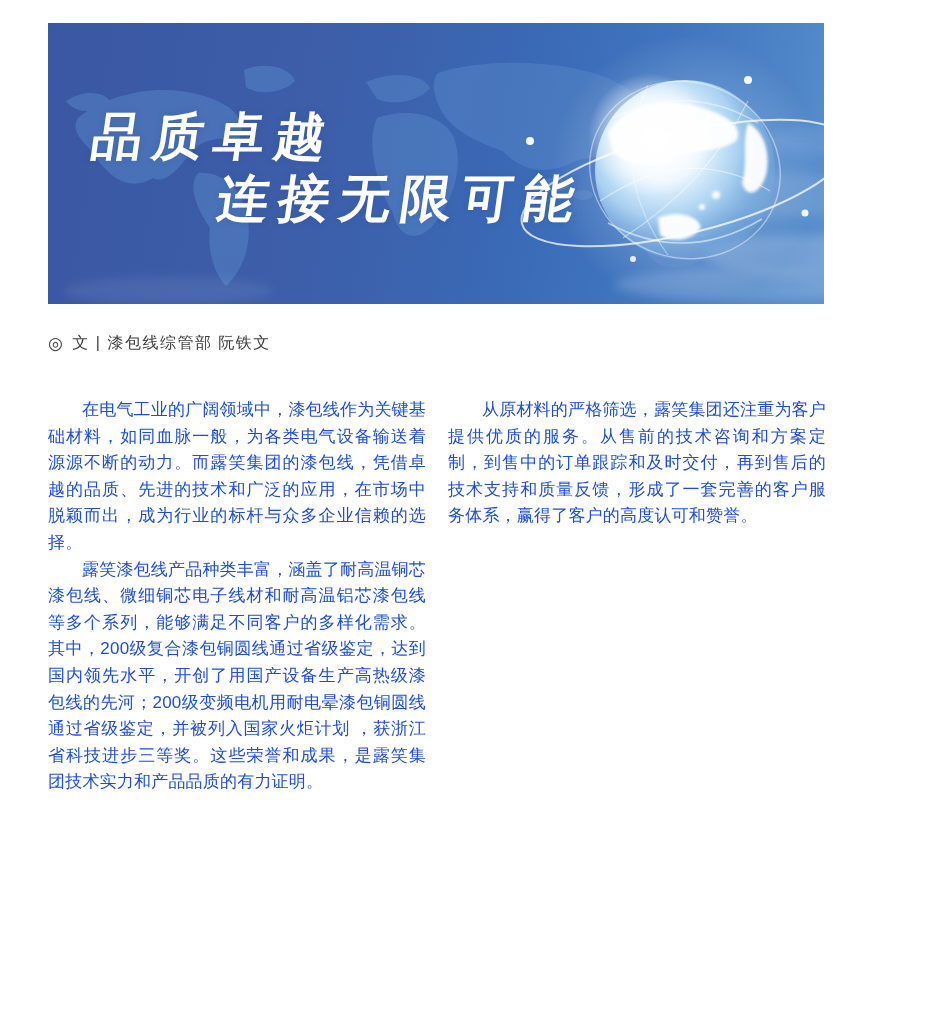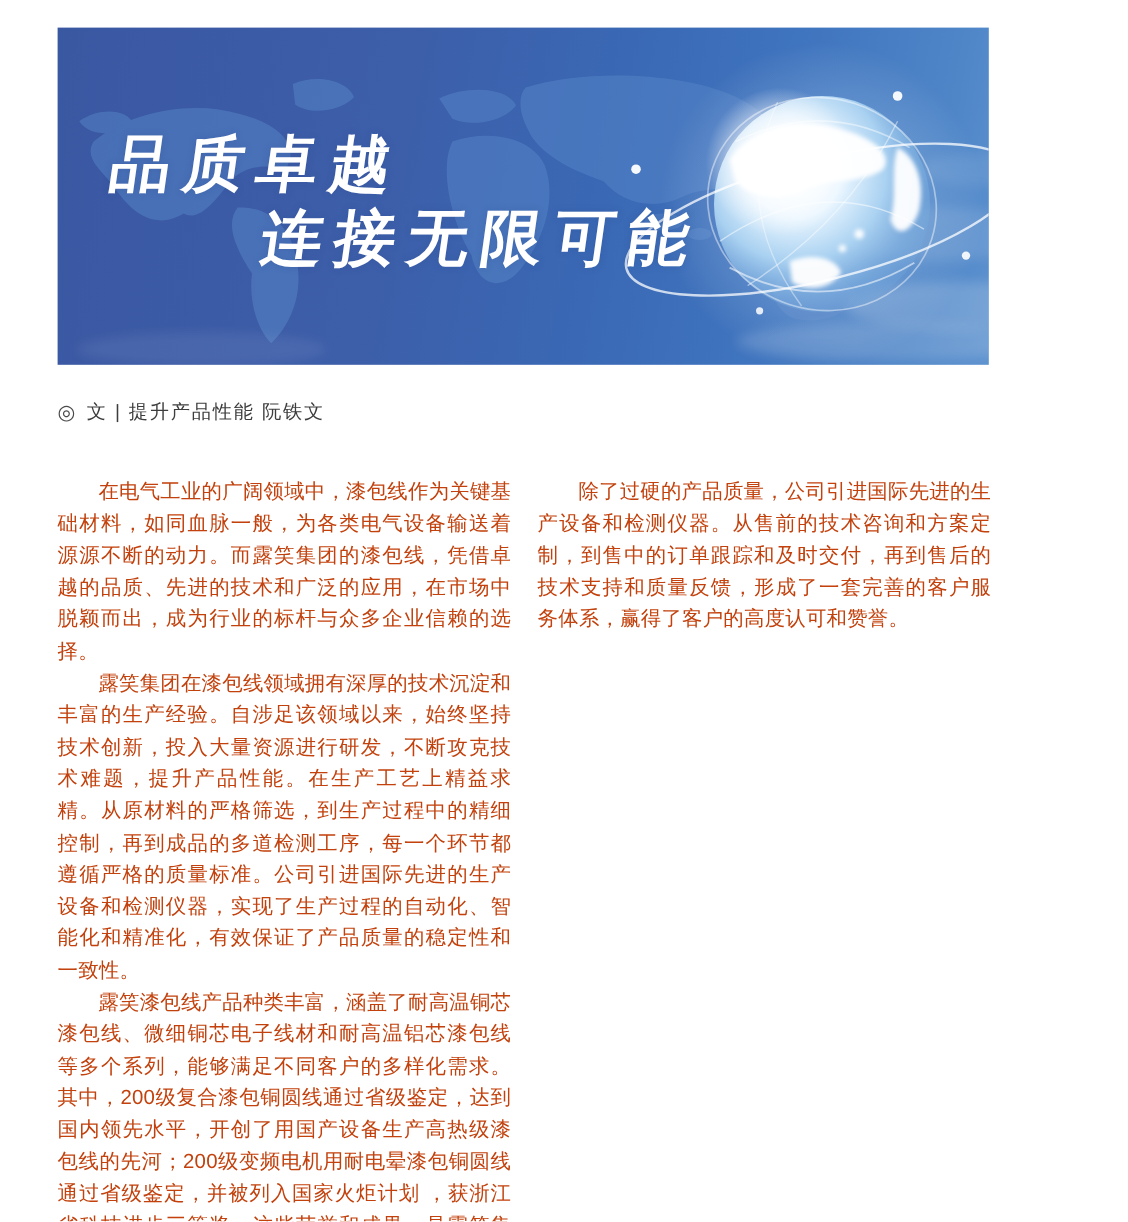--- a/index.html
+++ b/index.html
@@ -75,21 +75,21 @@
     gap: 22px;
   }
   .column {
     flex: 1 1 0;
     min-width: 0;
   }
   .column p {
     margin: 0;
     font-size: 17px;
     line-height: 26.6px;
-    color: #c2410c;
+    color: #1d4ed8;
     text-align: justify;
     text-justify: inter-character;
     text-indent: 2em;
     letter-spacing: 0.2px;
   }
 </style>
 </head>
 <body>
 
 <div id="page">
@@ -185,27 +185,26 @@
         </g>
       </g>
     </svg>
 
     <div class="banner-title" id="banner-title-line1">品质卓越</div>
     <div class="banner-title" id="banner-title-line2">连接无限可能</div>
   </div>
 
   <div id="byline">
     <span class="marker">◎</span>
-    <span>文 | 提升产品性能 阮铁文</span>
+    <span>文 | 漆包线综管部 阮铁文</span>
   </div>
 
   <div id="article">
     <div class="column">
       <p>在电气工业的广阔领域中，漆包线作为关键基础材料，如同血脉一般，为各类电气设备输送着源源不断的动力。而露笑集团的漆包线，凭借卓越的品质、先进的技术和广泛的应用，在市场中脱颖而出，成为行业的标杆与众多企业信赖的选择。</p>
-      <p>露笑集团在漆包线领域拥有深厚的技术沉淀和丰富的生产经验。自涉足该领域以来，始终坚持技术创新，投入大量资源进行研发，不断攻克技术难题，提升产品性能。在生产工艺上精益求精。从原材料的严格筛选，到生产过程中的精细控制，再到成品的多道检测工序，每一个环节都遵循严格的质量标准。公司引进国际先进的生产设备和检测仪器，实现了生产过程的自动化、智能化和精准化，有效保证了产品质量的稳定性和一致性。</p>
       <p>露笑漆包线产品种类丰富，涵盖了耐高温铜芯漆包线、微细铜芯电子线材和耐高温铝芯漆包线等多个系列，能够满足不同客户的多样化需求。其中，200级复合漆包铜圆线通过省级鉴定，达到国内领先水平，开创了用国产设备生产高热级漆包线的先河；200级变频电机用耐电晕漆包铜圆线通过省级鉴定，并被列入国家火炬计划 ，获浙江省科技进步三等奖。这些荣誉和成果，是露笑集团技术实力和产品品质的有力证明。</p>
     </div>
     <div class="column">
-      <p>除了过硬的产品质量，公司引进国际先进的生产设备和检测仪器。从售前的技术咨询和方案定制，到售中的订单跟踪和及时交付，再到售后的技术支持和质量反馈，形成了一套完善的客户服务体系，赢得了客户的高度认可和赞誉。</p>
+      <p>从原材料的严格筛选，露笑集团还注重为客户提供优质的服务。从售前的技术咨询和方案定制，到售中的订单跟踪和及时交付，再到售后的技术支持和质量反馈，形成了一套完善的客户服务体系，赢得了客户的高度认可和赞誉。</p>
     </div>
   </div>
 
 </div>
 
 </body></html>

